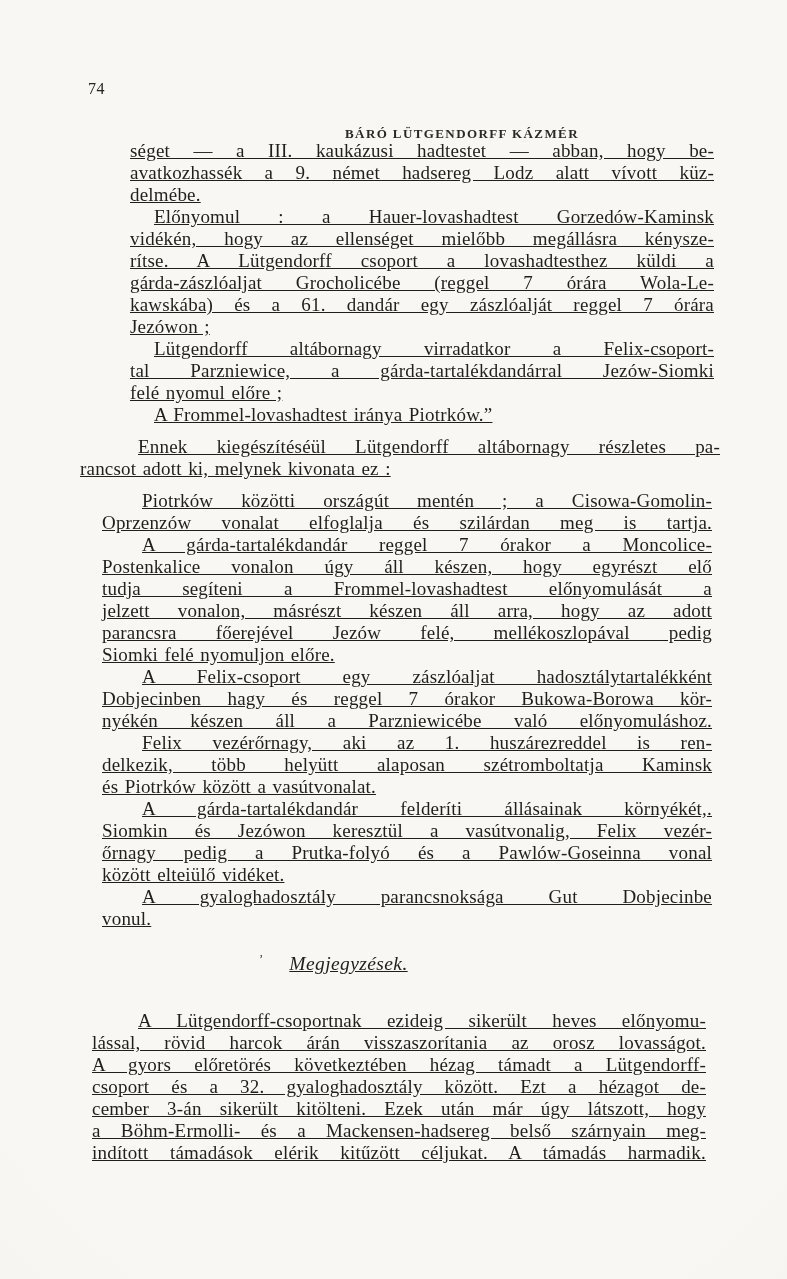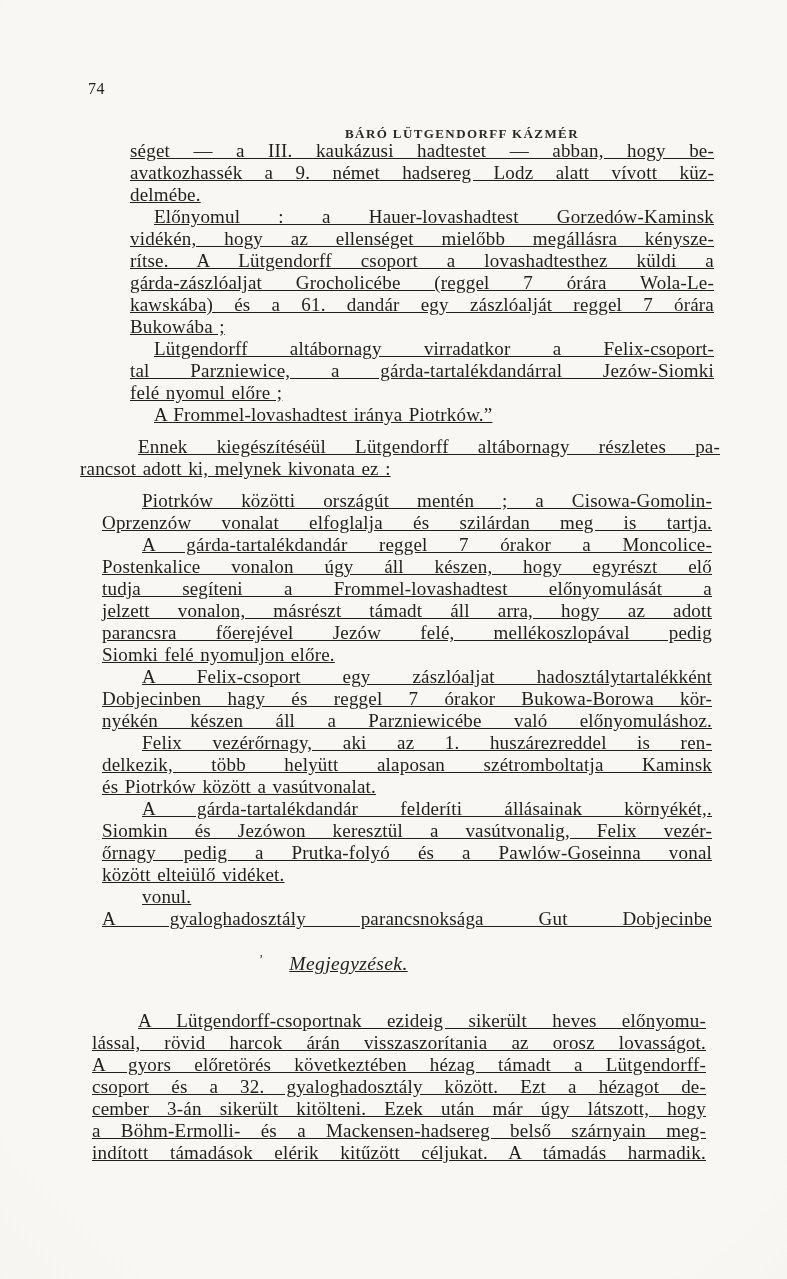--- a/index.html
+++ b/index.html
@@ -82,21 +82,21 @@
         <div class="line">séget — a III. kaukázusi hadtestet — abban, hogy be-</div>
         <div class="line">avatkozhassék a 9. német hadsereg Lodz alatt vívott küz-</div>
         <div class="line last">delmébe.</div>
       </div>
       <div class="block quote findent">
         <div class="line">Előnyomul : a Hauer-lovashadtest Gorzedów-Kaminsk</div>
         <div class="line">vidékén, hogy az ellenséget mielőbb megállásra kénysze-</div>
         <div class="line">rítse. A Lütgendorff csoport a lovashadtesthez küldi a</div>
         <div class="line">gárda-zászlóaljat Grocholicébe (reggel 7 órára Wola-Le-</div>
         <div class="line">kawskába) és a 61. dandár egy zászlóalját reggel 7 órára</div>
-        <div class="line last">Bukowába ;</div>
+        <div class="line last">Jezówon ;</div>
       </div>
       <div class="block quote findent">
         <div class="line">Lütgendorff altábornagy virradatkor a Felix-csoport-</div>
         <div class="line">tal Parzniewice, a gárda-tartalékdandárral Jezów-Siomki</div>
         <div class="line last">felé nyomul előre ;</div>
       </div>
       <div class="block quote findent">
         <div class="line last">A Frommel-lovashadtest iránya Piotrków.”</div>
       </div>
       <div class="block body1 findent gap">
@@ -104,43 +104,43 @@
         <div class="line last">rancsot adott ki, melynek kivonata ez :</div>
       </div>
       <div class="block quote2 findent gap">
         <div class="line">Piotrków közötti országút mentén ; a Cisowa-Gomolin-</div>
         <div class="line">Oprzenzów vonalat elfoglalja és szilárdan meg is tartja.</div>
       </div>
       <div class="block quote2 findent">
         <div class="line">A gárda-tartalékdandár reggel 7 órakor a Moncolice-</div>
         <div class="line">Postenkalice vonalon úgy áll készen, hogy egyrészt elő</div>
         <div class="line">tudja segíteni a Frommel-lovashadtest előnyomulását a</div>
-        <div class="line">jelzett vonalon, másrészt támadt áll arra, hogy az adott</div>
+        <div class="line">jelzett vonalon, másrészt készen áll arra, hogy az adott</div>
         <div class="line">parancsra főerejével Jezów felé, mellékoszlopával pedig</div>
         <div class="line last">Siomki felé nyomuljon előre.</div>
       </div>
       <div class="block quote2 findent">
         <div class="line">A Felix-csoport egy zászlóaljat hadosztálytartalékként</div>
         <div class="line">Dobjecinben hagy és reggel 7 órakor Bukowa-Borowa kör-</div>
         <div class="line">nyékén készen áll a Parzniewicébe való előnyomuláshoz.</div>
       </div>
       <div class="block quote2 findent">
         <div class="line">Felix vezérőrnagy, aki az 1. huszárezreddel is ren-</div>
         <div class="line">delkezik, több helyütt alaposan szétromboltatja Kaminsk</div>
         <div class="line last">és Piotrków között a vasútvonalat.</div>
       </div>
       <div class="block quote2 findent">
         <div class="line">A gárda-tartalékdandár felderíti állásainak környékét,.</div>
         <div class="line">Siomkin és Jezówon keresztül a vasútvonalig, Felix vezér-</div>
         <div class="line">őrnagy pedig a Prutka-folyó és a Pawlów-Goseinna vonal</div>
         <div class="line last">között elteiülő vidéket.</div>
       </div>
       <div class="block quote2 findent">
+        <div class="line">A gyaloghadosztály parancsnoksága Gut Dobjecinbe</div>
         <div class="line last">vonul.</div>
-        <div class="line">A gyaloghadosztály parancsnoksága Gut Dobjecinbe</div>
       </div>
       <div class="heading">Megjegyzések.</div>
       <div class="block body2 findent">
         <div class="line">A Lütgendorff-csoportnak ezideig sikerült heves előnyomu-</div>
         <div class="line">lással, rövid harcok árán visszaszorítania az orosz lovasságot.</div>
         <div class="line">A gyors előretörés következtében hézag támadt a Lütgendorff-</div>
         <div class="line">csoport és a 32. gyaloghadosztály között. Ezt a hézagot de-</div>
         <div class="line">cember 3-án sikerült kitölteni. Ezek után már úgy látszott, hogy</div>
         <div class="line">a Böhm-Ermolli- és a Mackensen-hadsereg belső szárnyain meg-</div>
         <div class="line">indított támadások elérik kitűzött céljukat. A támadás harmadik.</div>

